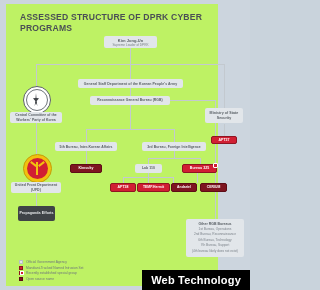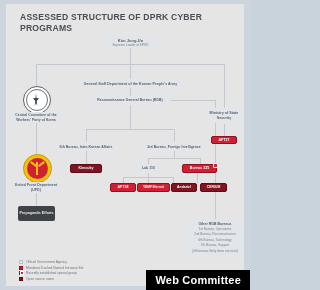--- a/index.html
+++ b/index.html
@@ -2,21 +2,21 @@
 <html><head>
 <meta charset="utf-8">
 <style>
   html,body{margin:0;padding:0;}
   body{
     width:250px;height:290px;overflow:hidden;
     background:#c9d3dc;
     font-family:"Liberation Sans", sans-serif;
   }
   #root{position:relative;width:250px;height:290px;background:#ccd5de;}
-  .sheet{position:absolute;left:6px;top:4px;width:238px;height:282px;background:#e5e5e5;}
+  .sheet{position:absolute;left:6px;top:4px;width:212px;height:282px;background:#bef264;}
   .title{
     position:absolute;left:14px;top:8px;width:200px;
     font-size:8.6px;line-height:10.5px;font-weight:700;
     color:#4a4f55;letter-spacing:.2px;
   }
   
   .ln{position:absolute;background:#c3c9cf;}
   .lnv{width:1px;}
   .lnh{height:1px;}
 
@@ -213,14 +213,14 @@
         <span class="lgtx">Recently established special group</span>
       </div>
       <div class="lgrow">
         <span class="sw" style="background:#7e1520;border:1px solid #5d0d16;"></span>
         <span class="lgtx">Open source name</span>
       </div>
     </div>
 
   </div>
 
-  <div class="wm">Web Committee</div>
+  <div class="wm">Web Technology</div>
 </div>
 
 </body></html>

